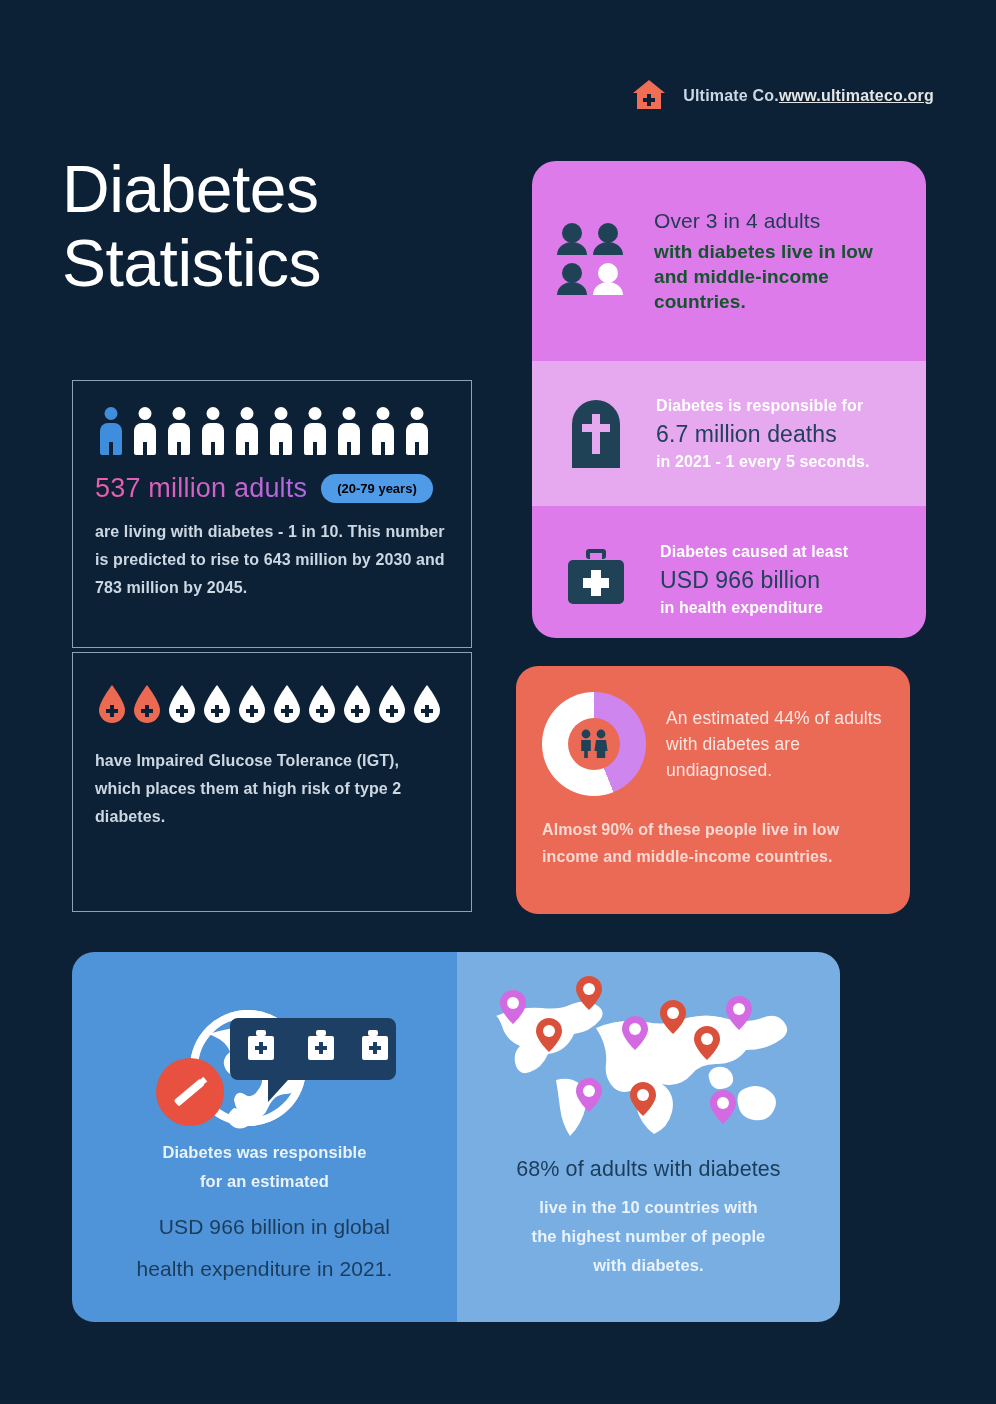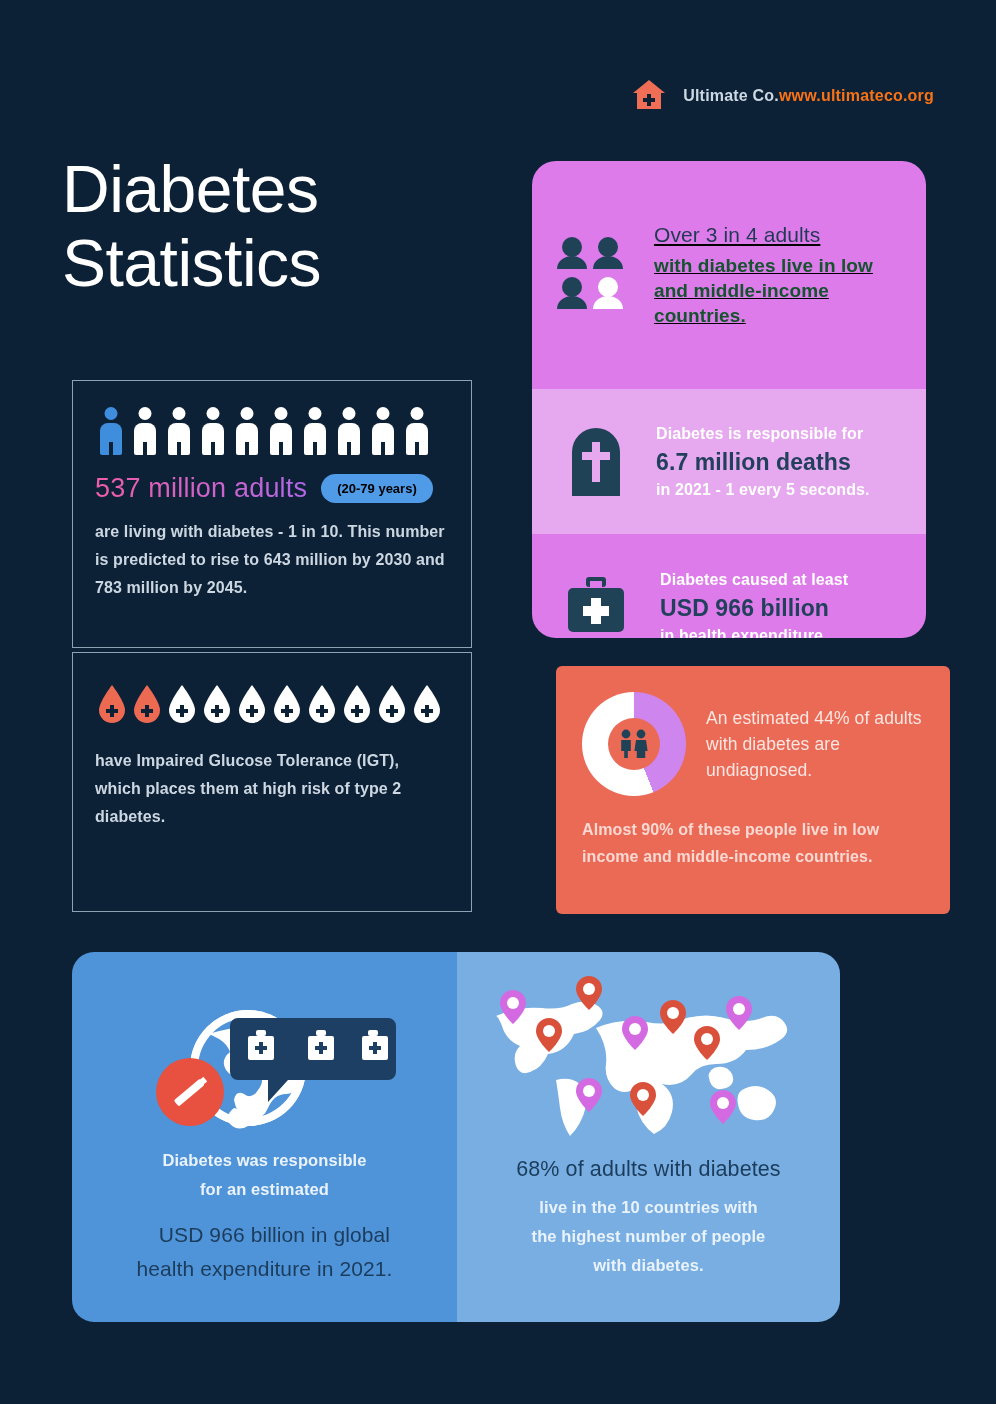--- a/index.html
+++ b/index.html
@@ -8,21 +8,21 @@
     background: #0d2136;
     font-family: "Liberation Sans", sans-serif;
     overflow: hidden;
   }
   .page { position: relative; width: 996px; height: 1404px; background: #0d2136; }
 
   
   .header { position: absolute; left: 62px; top: 74px; width: 872px; height: 44px; display: flex; align-items: center; justify-content: flex-end; }
   .brand { display: flex; align-items: center; gap: 16px; }
   .brand-name { color: #ccd9e4; font-size: 16px; font-weight: bold; letter-spacing: .2px; }
-  .site-url { color: #f97316; font-size: 16px; font-weight: bold; letter-spacing: .2px; }
+  .site-url { color: #e5e5e5; font-size: 16px; font-weight: bold; letter-spacing: .2px; text-decoration: underline; }
 
   
   .title { position: absolute; left: 62px; top: 152px; width: 450px;
     color: #ffffff; font-size: 66px; line-height: 74px; font-weight: 400;
     letter-spacing: -0.5px; }
 
   
   .lbox { position: absolute; left: 72px; border: 1.5px solid #8fa2b4; background: transparent; }
   .lbox-a { top: 380px; width: 400px; height: 268px; }
   .lbox-b { top: 652px; width: 400px; height: 260px; }
@@ -47,33 +47,33 @@
     -webkit-background-clip: text; background-clip: text; color: transparent;
   }
   .pill { background: #4f9be8; color: #000000; font-size: 13px; font-weight: bold;
     border-radius: 999px; padding: 7px 16px; white-space: nowrap; }
   .body-text { color: #ccd7e2; font-size: 16px; line-height: 28px; font-weight: bold; letter-spacing: .1px; }
 
   
   .purple-card { position: absolute; left: 532px; top: 161px; width: 394px; height: 477px;
       border-radius: 24px; overflow: hidden; }
   .pband { display: flex; align-items: center; padding: 0 24px; gap: 22px; }
-  .pband-1 { height: 228px; background: #dd7bea; text-decoration: underline; }
+  .pband-1 { height: 200px; background: #dd7bea; }
   .pband-2 { height: 145px; background: #e6a8ef; }
   .pband-3 { height: 148px; background: #dd7bea; }
   .pband .picon { flex: none; }
   .pband .ptext { flex: 1; }
   .p-head { color: #1f3a52; font-size: 21px; font-weight: 400; letter-spacing: .1px; margin-bottom: 6px; }
   .p-sub { color: #14532d; font-size: 19px; line-height: 25px; font-weight: bold; letter-spacing: .1px; }
   .p-small { color: #ffffff; font-size: 16px; font-weight: bold; letter-spacing: .1px; line-height: 24px; }
-  .p-big { color: #22405c; font-size: 23px; font-weight: 700; letter-spacing: .1px; line-height: 32px; }
-
-  
-  .coral-card { position: absolute; left: 556px; top: 666px; width: 394px; height: 248px;
-     background: #ea6a56; border-radius: 6px; padding: 26px 26px 0 26px; }
+  .p-big { color: #22405c; font-size: 23px; font-weight: 400; letter-spacing: .1px; line-height: 32px; }
+
+  
+  .coral-card { position: absolute; left: 516px; top: 666px; width: 394px; height: 248px;
+     background: #ea6a56; border-radius: 22px; padding: 26px 26px 0 26px; }
   .coral-top { display: flex; align-items: center; gap: 20px; }
   .donut { width: 104px; height: 104px; position: relative; flex: none; }
   .donut .ring { width: 104px; height: 104px; border-radius: 50%; }
   .donut .hole { position: absolute; left: 26px; top: 26px; width: 52px; height: 52px; border-radius: 50%; background: #ea6a56; }
   .donut .pair { position: absolute; left: 0; top: 0; width: 104px; height: 104px; display: flex; align-items: center; justify-content: center; gap: 2px; }
   .coral-head { color: #fbe6e2; font-size: 17.5px; line-height: 26px; font-weight: 400; letter-spacing: .1px; }
   .coral-body { color: #fad9d3; font-size: 16px; line-height: 27px; font-weight: bold; letter-spacing: .1px; margin-top: 20px; }
 
   
   .blue-wrap { position: absolute; left: 72px; top: 952px; width: 768px; height: 370px;
@@ -348,21 +348,21 @@
               <rect x="42" y="112" width="34" height="8" rx="2" fill="#ffffff"></rect>
               <rect x="72" y="113" width="8" height="6" fill="#ffffff"></rect>
             </g>
           </svg>
         </span>
       </div>
       <div class="bl-caption">
         <div class="cap-sm">Diabetes was responsible</div>
         <div class="cap-sm">for an estimated</div>
         <div class="cap-lg" style="margin-top:14px;padding-left:20px;">USD 966 billion in global</div>
-        <div class="cap-lg" style="margin-top:0;">health expenditure in 2021.</div>
+        <div class="cap-lg" style="margin-top:8px;">health expenditure in 2021.</div>
       </div>
     </div>
 
     <div class="blue-r">
       <div class="art" style="top:20px;">
         <div class="mapbox">
           <svg width="340" height="168" viewBox="0 0 340 168" style="position:absolute;left:0;top:0;">
             <g fill="#ffffff">
               <path d="M18 44 q22 -10 46 -8 q18 2 30 -4 q14 -6 26 2 q8 6 2 14 q-10 12 -26 14 q-8 18 -26 20 q-6 14 -18 18 q-10 4 -14 -6 q-4 -12 4 -20 q-14 -6 -18 -20 q-4 -10 -6 -10z"></path>
               <path d="M78 108 q14 -4 24 4 q10 8 6 22 q-4 18 -16 30 q-8 -12 -10 -28 q-2 -16 -4 -28z"></path>

